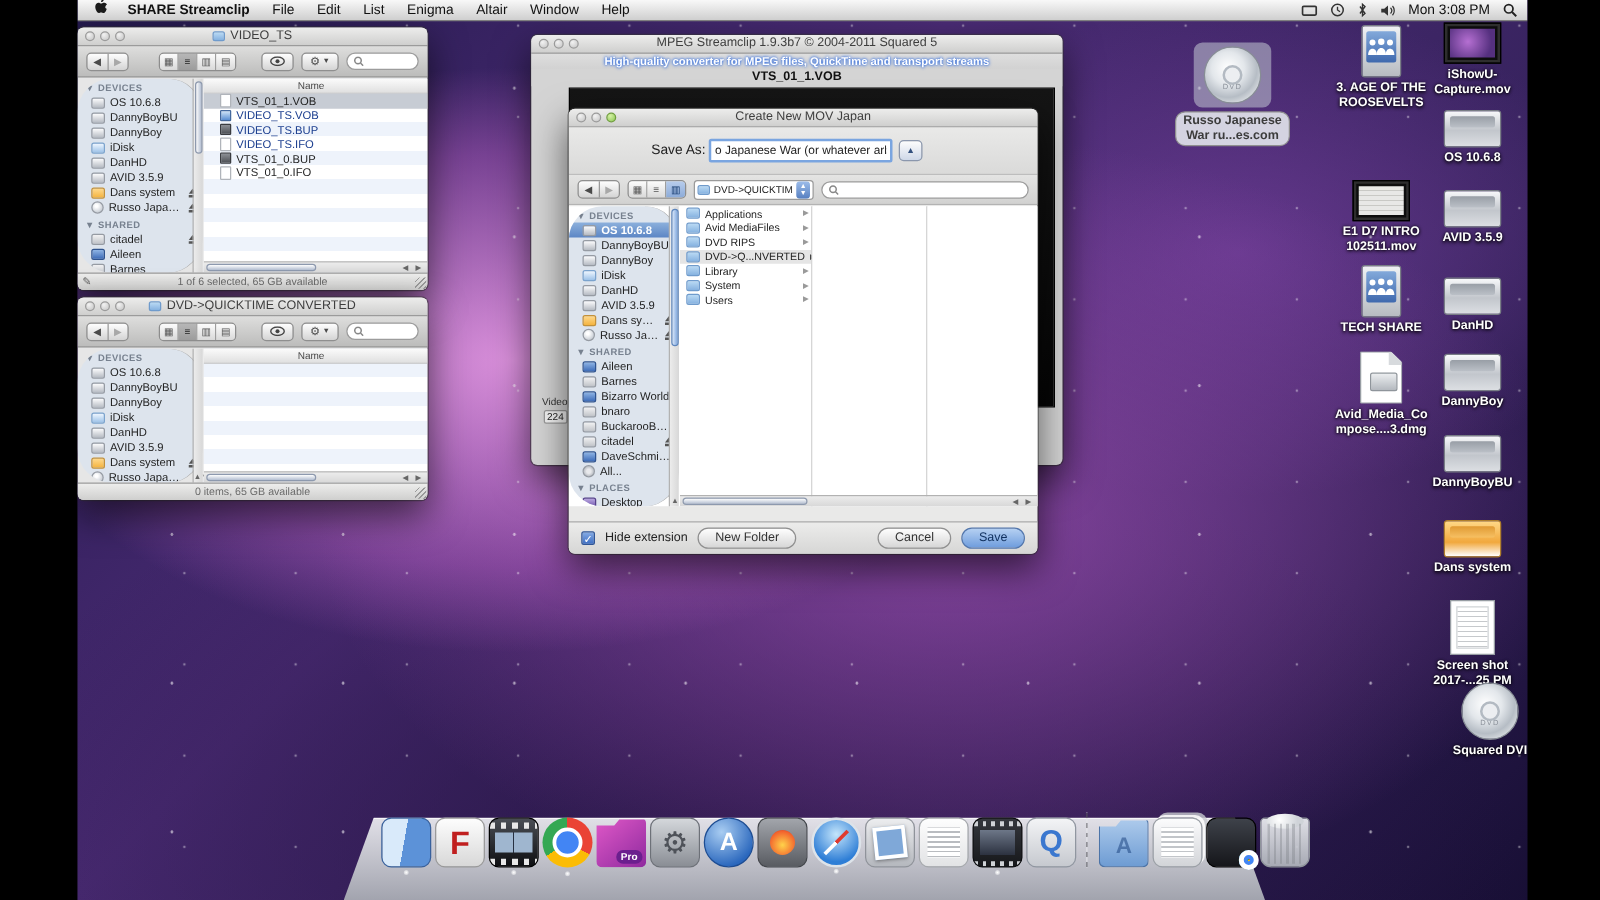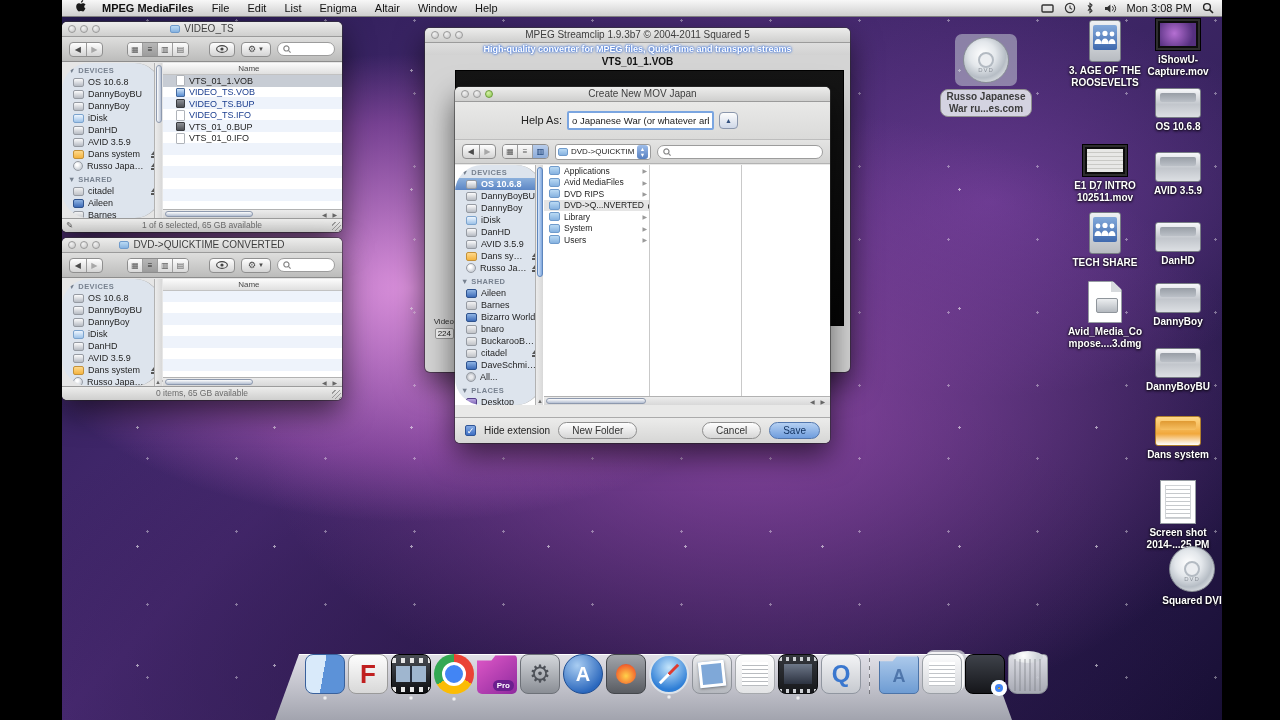--- a/index.html
+++ b/index.html
@@ -276,21 +276,21 @@
 <body>
 
 <div class="desktop stars">
 
   <div class="menubar">
     <span class="mitem" style="padding:0 6px;">
       <svg width="11" height="13" viewBox="0 0 11 13">
           <path d="M8.2 6.9c0-1.6 1.3-2.3 1.4-2.4-.8-1.1-1.9-1.2-2.3-1.3-1-.1-1.9.6-2.4.6-.5 0-1.3-.6-2.1-.6C1.7 3.3.2 4.2.2 6.4c0 1.3.5 2.7 1.1 3.6.5.8 1 1.4 1.7 1.4.7 0 1-.4 1.9-.4.9 0 1.1.4 1.9.4.8 0 1.3-.7 1.8-1.5.6-.9.8-1.7.8-1.8 0 0-1.2-.5-1.2-1.2zM6.6 1.7c.4-.5.7-1.2.6-1.7-.6 0-1.3.4-1.7.9-.4.4-.7 1.1-.6 1.7.7.1 1.3-.4 1.7-.9z" fill="#1b1b1b"></path>
         </svg>
     </span>
-    <span class="mitem appname">MPEG MediaFiles</span>
+    <span class="mitem appname">SHARE Streamclip</span>
     <span class="mitem">File</span>
     <span class="mitem">Edit</span>
     <span class="mitem">List</span>
     <span class="mitem">Enigma</span>
     <span class="mitem">Altair</span>
     <span class="mitem">Window</span>
     <span class="mitem">Help</span>
     <div class="mb-right">
       <span class="mb-ic">
           <svg width="13" height="10">
@@ -562,21 +562,21 @@
       <div class="lights">
         <span class="tl"></span>
         <span class="tl"></span>
         <span class="tl green"></span>
       </div>
       <div class="wtitle" style="font-weight:normal;">
           <span>Create New MOV Japan</span>
         </div>
     </div>
     <div class="saveasrow">
-      <span class="saveas-lbl">Help As:</span>
+      <span class="saveas-lbl">Save As:</span>
       <input class="saveas-input" value="o Japanese War (or whatever arbitratry" style="">
       <div class="disclose">▲</div>
     </div>
     <div class="toolbar" style="position:absolute; left:0; right:0; top:53px; height:24px; background:linear-gradient(#e4e4e3,#d2d2d1); border-bottom:1px solid #b3b3b3;">
       <div class="pill navbk">
           <span>◀</span>
           <span class="div"></span>
           <span class="dim">▶</span>
         </div>
       <div class="seg">
@@ -808,21 +808,21 @@
   <div class="dicon" style="left:1076px; top:348px;">
     <div class="g-hd"></div>
     <div class="dlabel">DannyBoyBU</div>
   </div>
   <div class="dicon" style="left:1076px; top:416px;">
     <div class="g-hd or"></div>
     <div class="dlabel">Dans system</div>
   </div>
   <div class="dicon" style="left:1076px; top:480px;">
     <div class="g-img"></div>
-    <div class="dlabel">Screen shot 2014-...25 PM</div>
+    <div class="dlabel">Screen shot 2017-...25 PM</div>
   </div>
   <div class="dicon" style="left:1090px; top:546px;">
     <div class="g-dvd">
         <span class="dvdtxt">DVD</span>
       </div>
     <div class="dlabel">Squared DVI</div>
   </div>
 
   <div class="dock">
     <div class="shelf"></div>

